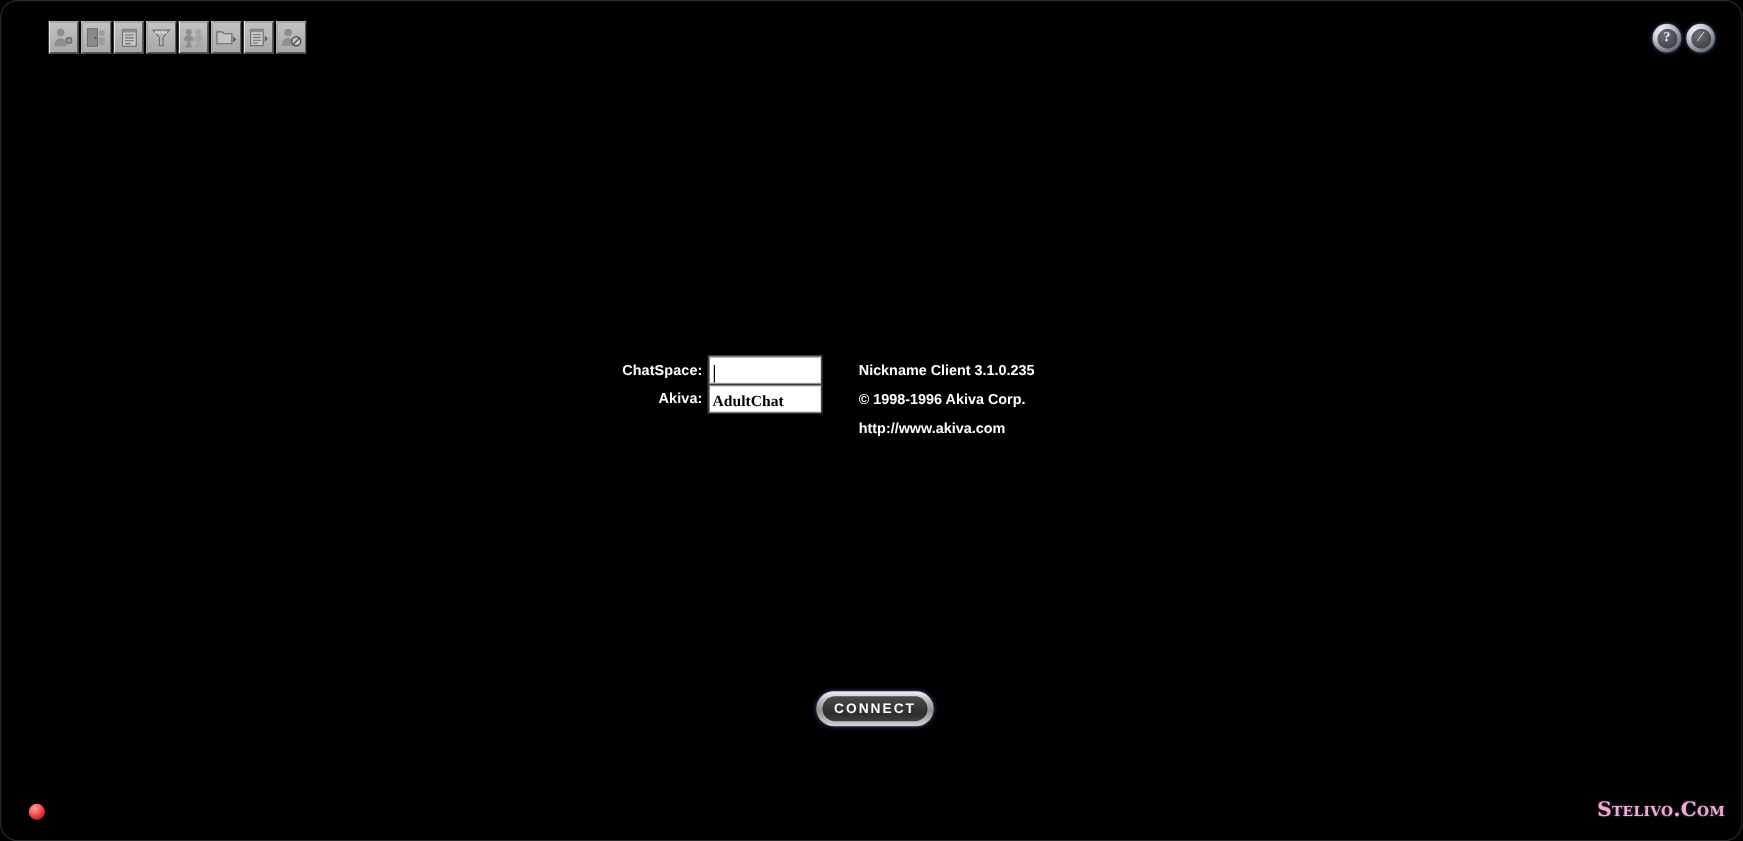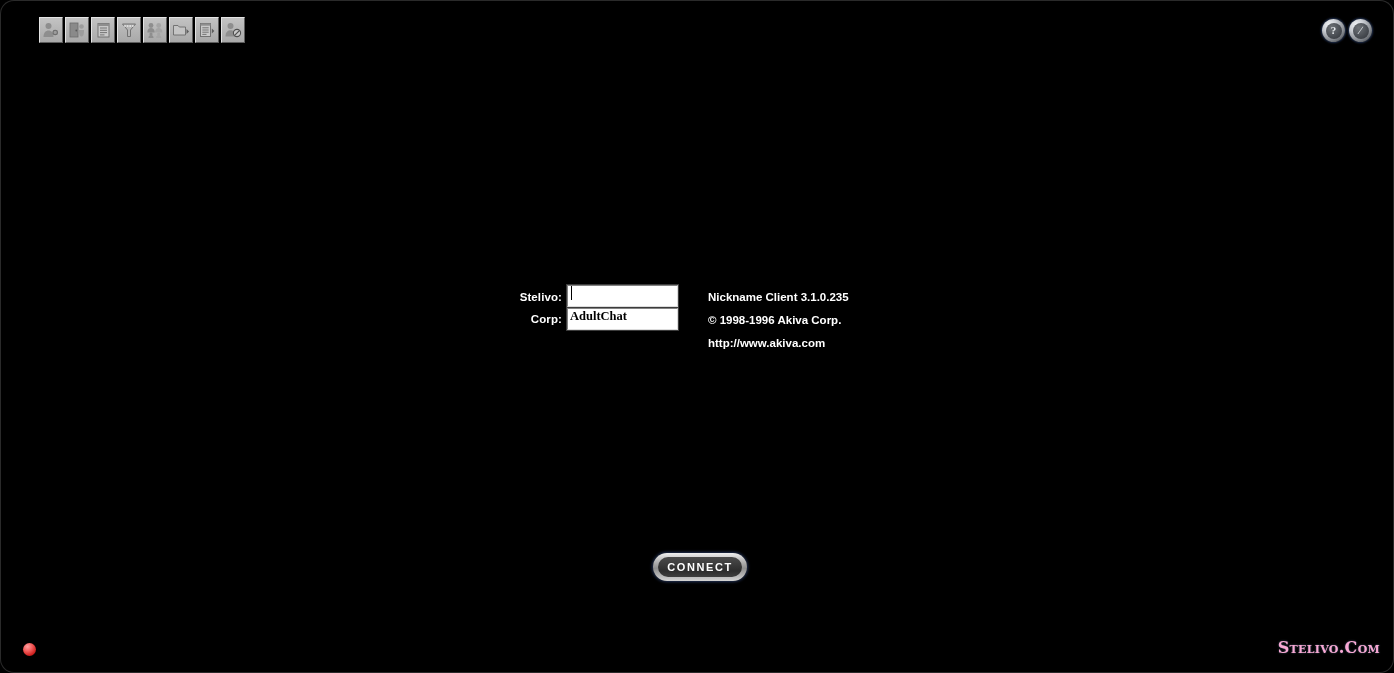--- a/index.html
+++ b/index.html
@@ -105,32 +105,32 @@
     font-size: 11.5px;
     font-weight: bold;
     font-family: "Liberation Sans", sans-serif;
     text-align: right;
     width: 70px;
     padding-right: 5px;
     box-sizing: border-box;
     letter-spacing: 0.1px;
   }
   .text-field {
-    width: 111px;
+    width: 90px;
     height: 22px;
     background: #ffffff;
     border-top: 1px solid #828282;
     border-left: 1px solid #828282;
     border-right: 1px solid #dcdcdc;
     border-bottom: 1px solid #dcdcdc;
     outline: 1px solid #3c3c3c;
     outline-offset: 0px;
     box-sizing: border-box;
     display: flex;
-    align-items: flex-start;
+    align-items: flex-end;
     padding: 0 2px;
     font-family: "Liberation Serif", serif;
     font-size: 12.5px;
     font-weight: bold;
     color: #000000;
     position: relative;
   }
   #nickname-field { margin-bottom: 1px; }
   .caret {
     display: inline-block;
@@ -318,29 +318,29 @@
     <div class="round-btn">
       <span class="inner">∕</span>
     </div>
   </div>
 
   <div id="login-form">
 
     <div id="form-fields">
 
       <div class="field-row">
-        <div class="field-label">Stelivo:</div>
+        <div class="field-label">ChatSpace:</div>
         <div class="text-field" id="nickname-field">
           <span></span>
             <span class="caret"></span>
         </div>
       </div>
 
       <div class="field-row">
-        <div class="field-label">Corp:</div>
+        <div class="field-label">Akiva:</div>
         <div class="text-field" id="room-field">
           <span>AdultChat</span>
         </div>
       </div>
 
     </div>
 
     <div id="client-info">
       <div class="info-line">Nickname Client 3.1.0.235</div>
       <div class="info-line">© 1998-1996 Akiva Corp.</div>

